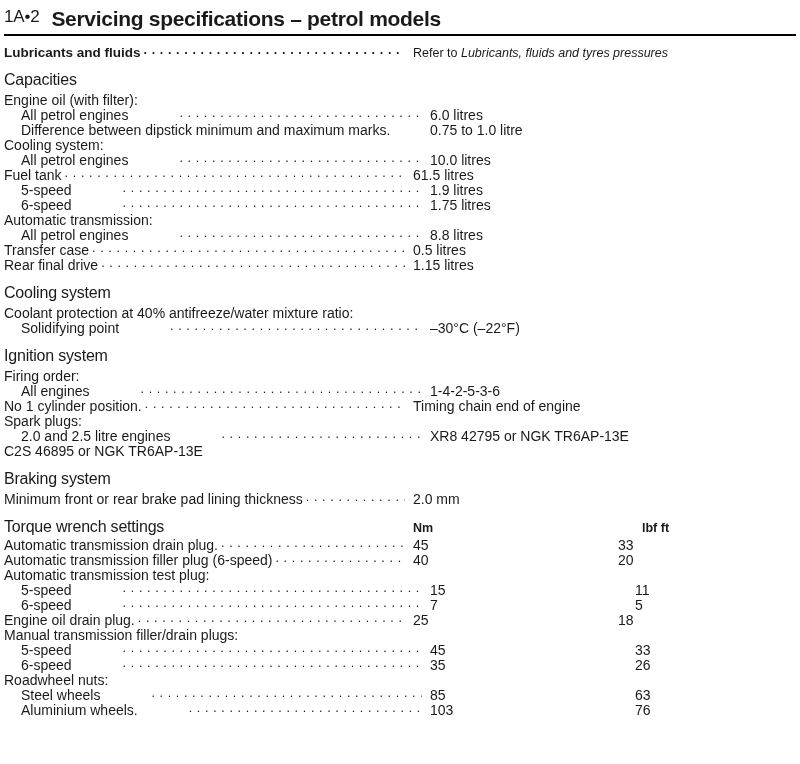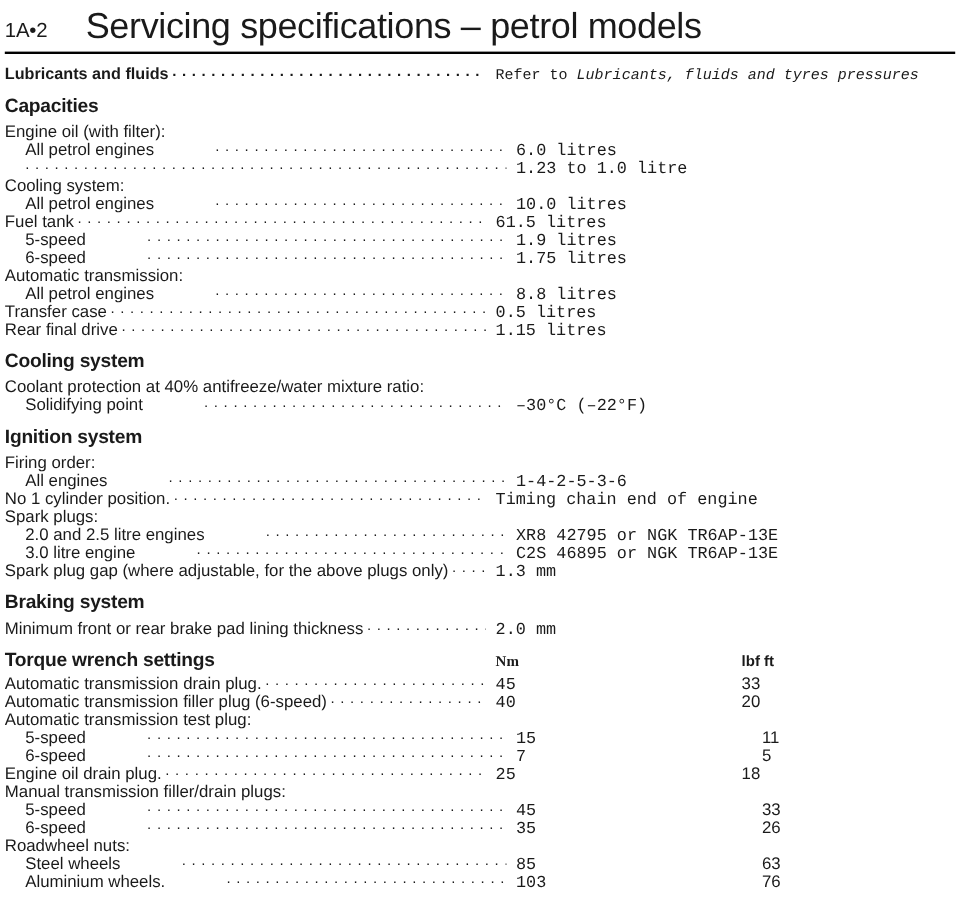--- a/index.html
+++ b/index.html
@@ -20,52 +20,51 @@
     height: 764px;
     padding: 0;
     box-sizing: border-box;
   }
 
   
   .header {
     display: flex;
     align-items: flex-end;
     padding: 8px 6px 2px 4px;
-    gap: 20px;
   }
   .page-num {
     font-size: 17px;
     font-weight: 400;
     letter-spacing: -0.2px;
     line-height: 1;
     padding-bottom: 4px;
     white-space: nowrap;
   }
   .page-title {
-    font-size: 30px;
-    font-weight: 400;
+    font-size: 21px;
+    font-weight: 700;
     line-height: 1;
     margin-left: 12px;
     letter-spacing: -0.3px;
     white-space: nowrap;
   }
   .header-rule {
     border: 0;
     border-top: 2px solid #000;
     margin: 3px 4px 0 4px;
   }
 
   
   .content {
     padding: 0 6px 0 4px;
   }
 
   .section-heading {
     font-size: 16px;
-    font-weight: bold;
+    font-weight: normal;
     line-height: 1;
     margin: 12px 0 5px 0;
     letter-spacing: -0.2px;
     position: relative;
   }
 
   
   .heading-row {
     display: flex;
     align-items: baseline;
@@ -74,21 +73,21 @@
   .heading-row .section-heading {
     margin: 0;
     flex: 0 0 auto;
     width: 409px;
   }
   .col-head {
     font-size: 12.5px;
     font-weight: bold;
     line-height: 1;
   }
-  .col-head.nm { width: 205px; flex: 0 0 auto; font-family: Liberation Serif, serif; }
+  .col-head.nm { width: 229px; flex: 0 0 auto; }
   .col-head.lbf { flex: 0 0 auto; }
 
   
   .row {
     display: flex;
     align-items: baseline;
     font-size: 14px;
     line-height: 15px;
     height: 15px;
     white-space: nowrap;
@@ -122,21 +121,20 @@
     font-size: 12.5px;
     letter-spacing: 0.6px;
     color: #1a1a1a;
   }
   
   .group-row .label-cell { flex: 0 0 auto; width: auto; }
 
   .value-cell {
     flex: 0 0 auto;
     width: 205px;
-    font-family: Liberation Mono, monospace;
   }
   .value-cell.wide { width: auto; }
   .value2-cell { flex: 0 0 auto; }
 
   .indent { padding-left: 17px; gap: 48px; }
 
   em, .ital { font-style: italic; }
 </style>
 </head>
 <body>
@@ -170,23 +168,24 @@
         </div>
         <div class="row">
           <div class="label-cell indent">
             <span class="label-text">All petrol engines</span>
             <span class="leader"></span>
           </div>
           <div class="value-cell wide">6.0 litres</div>
         </div>
         <div class="row">
           <div class="label-cell indent">
-            <span class="leader"></span>
-          </div>
-          <div class="value-cell wide">1.23 to 1.0 litre</div>
+            <span class="label-text">Difference between dipstick minimum and maximum marks.</span>
+            <span class="leader"></span>
+          </div>
+          <div class="value-cell wide">0.75 to 1.0 litre</div>
         </div>
         <div class="row group-row">
           <div class="label-cell">
             <span class="label-text">Cooling system:</span>
           </div>
         </div>
         <div class="row">
           <div class="label-cell indent">
             <span class="label-text">All petrol engines</span>
             <span class="leader"></span>
@@ -279,32 +278,21 @@
           </div>
         </div>
         <div class="row">
           <div class="label-cell indent">
             <span class="label-text">2.0 and 2.5 litre engines </span>
             <span class="leader"></span>
           </div>
           <div class="value-cell wide">XR8 42795 or NGK TR6AP-13E</div>
         </div>
         <div class="row">
-          <div class="label-cell indent">
-            <span class="label-text">3.0 litre engine </span>
-            <span class="leader"></span>
-          </div>
           <div class="value-cell wide">C2S 46895 or NGK TR6AP-13E</div>
-        </div>
-        <div class="row">
-          <div class="label-cell">
-            <span class="label-text">Spark plug gap (where adjustable, for the above plugs only) </span>
-            <span class="leader"></span>
-          </div>
-          <div class="value-cell wide">1.3 mm</div>
         </div>
         <div class="section-heading">Braking system</div>
         <div class="row">
           <div class="label-cell">
             <span class="label-text">Minimum front or rear brake pad lining thickness </span>
             <span class="leader"></span>
           </div>
           <div class="value-cell wide">2.0 mm</div>
         </div>
       </div>

